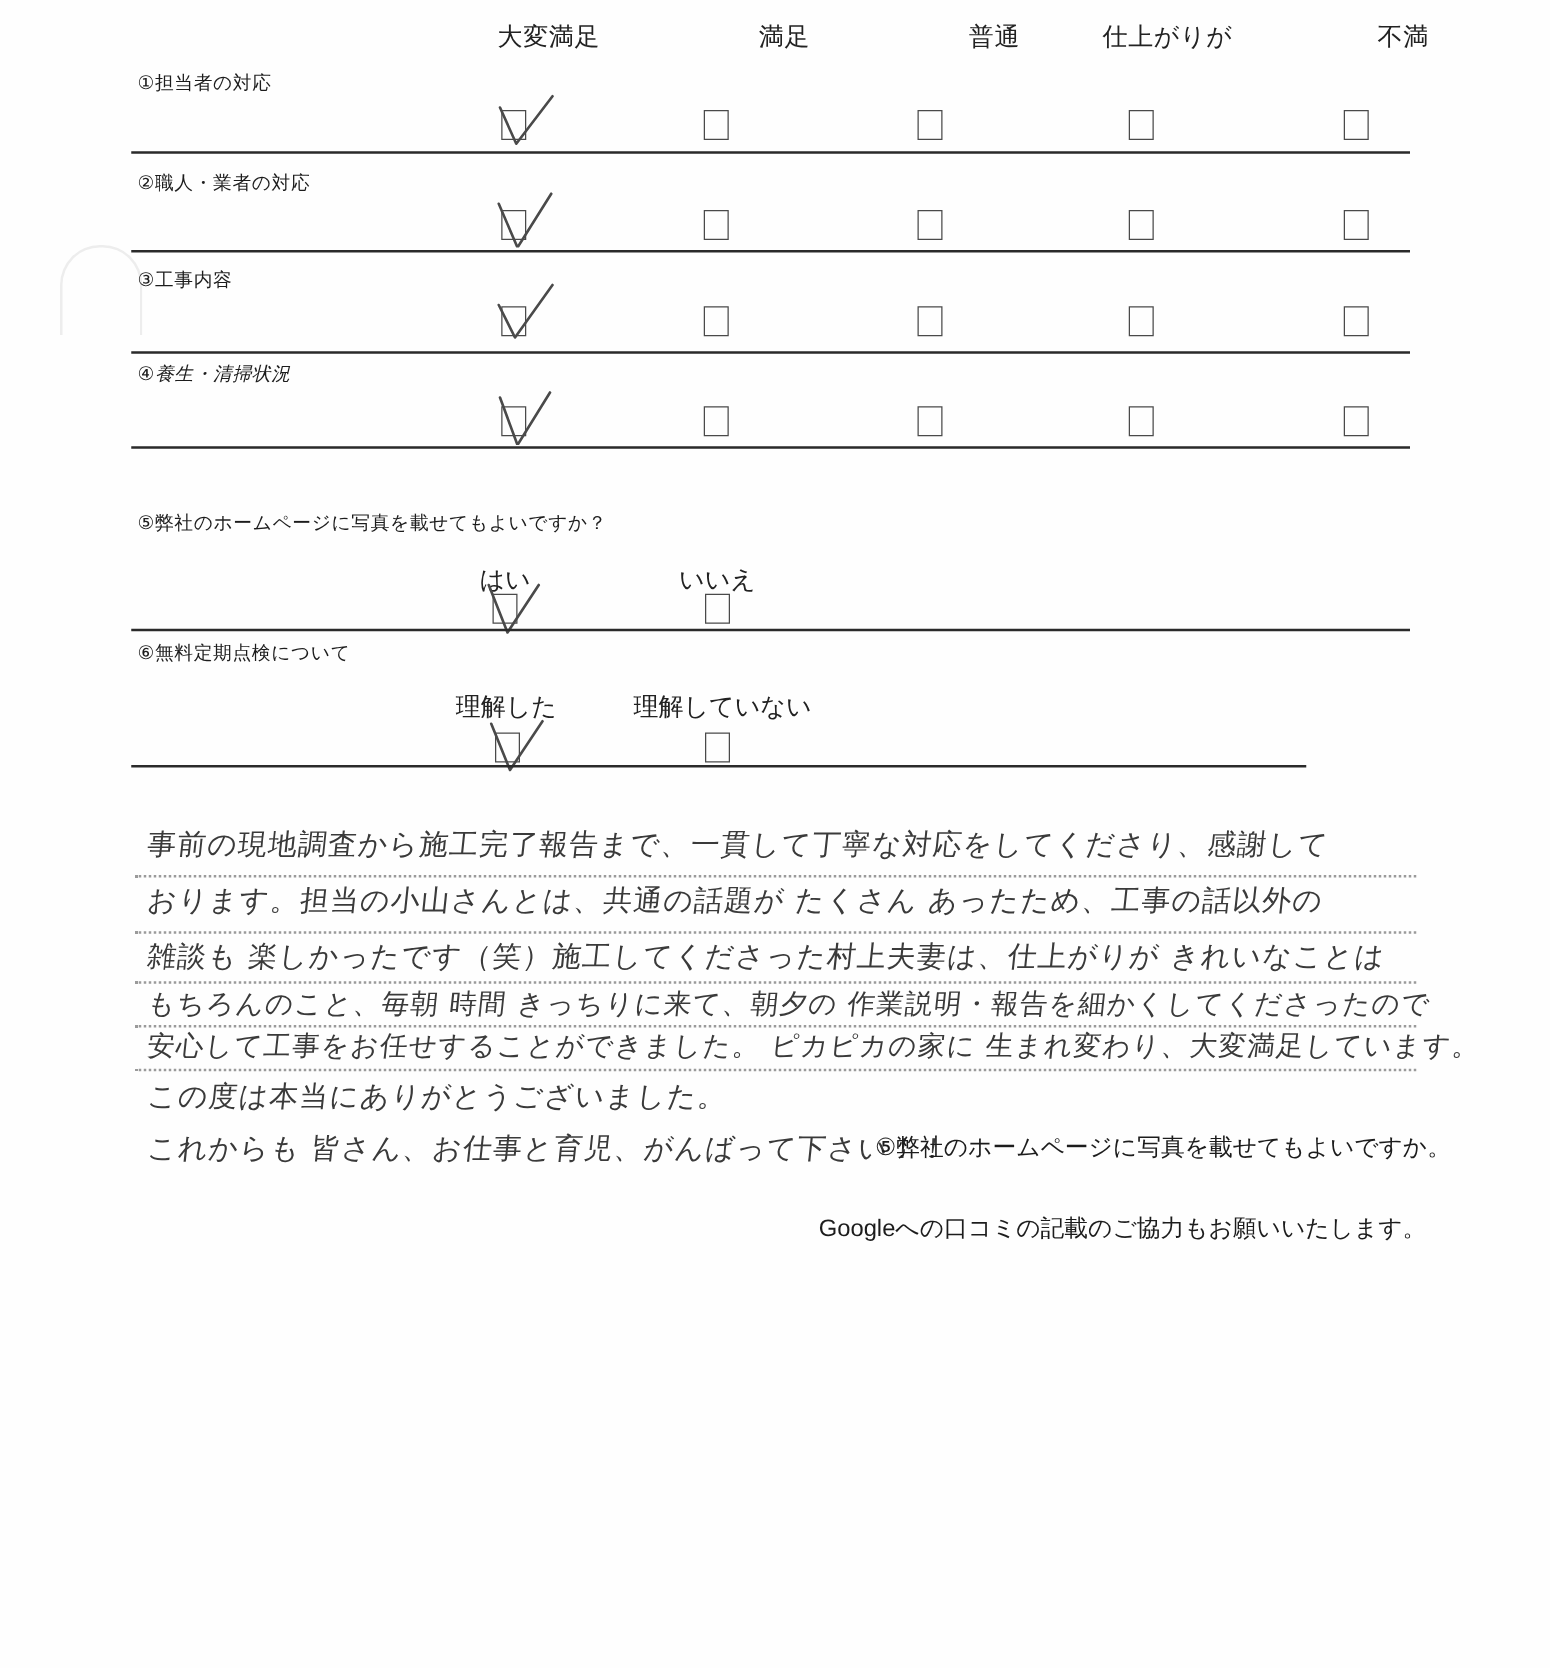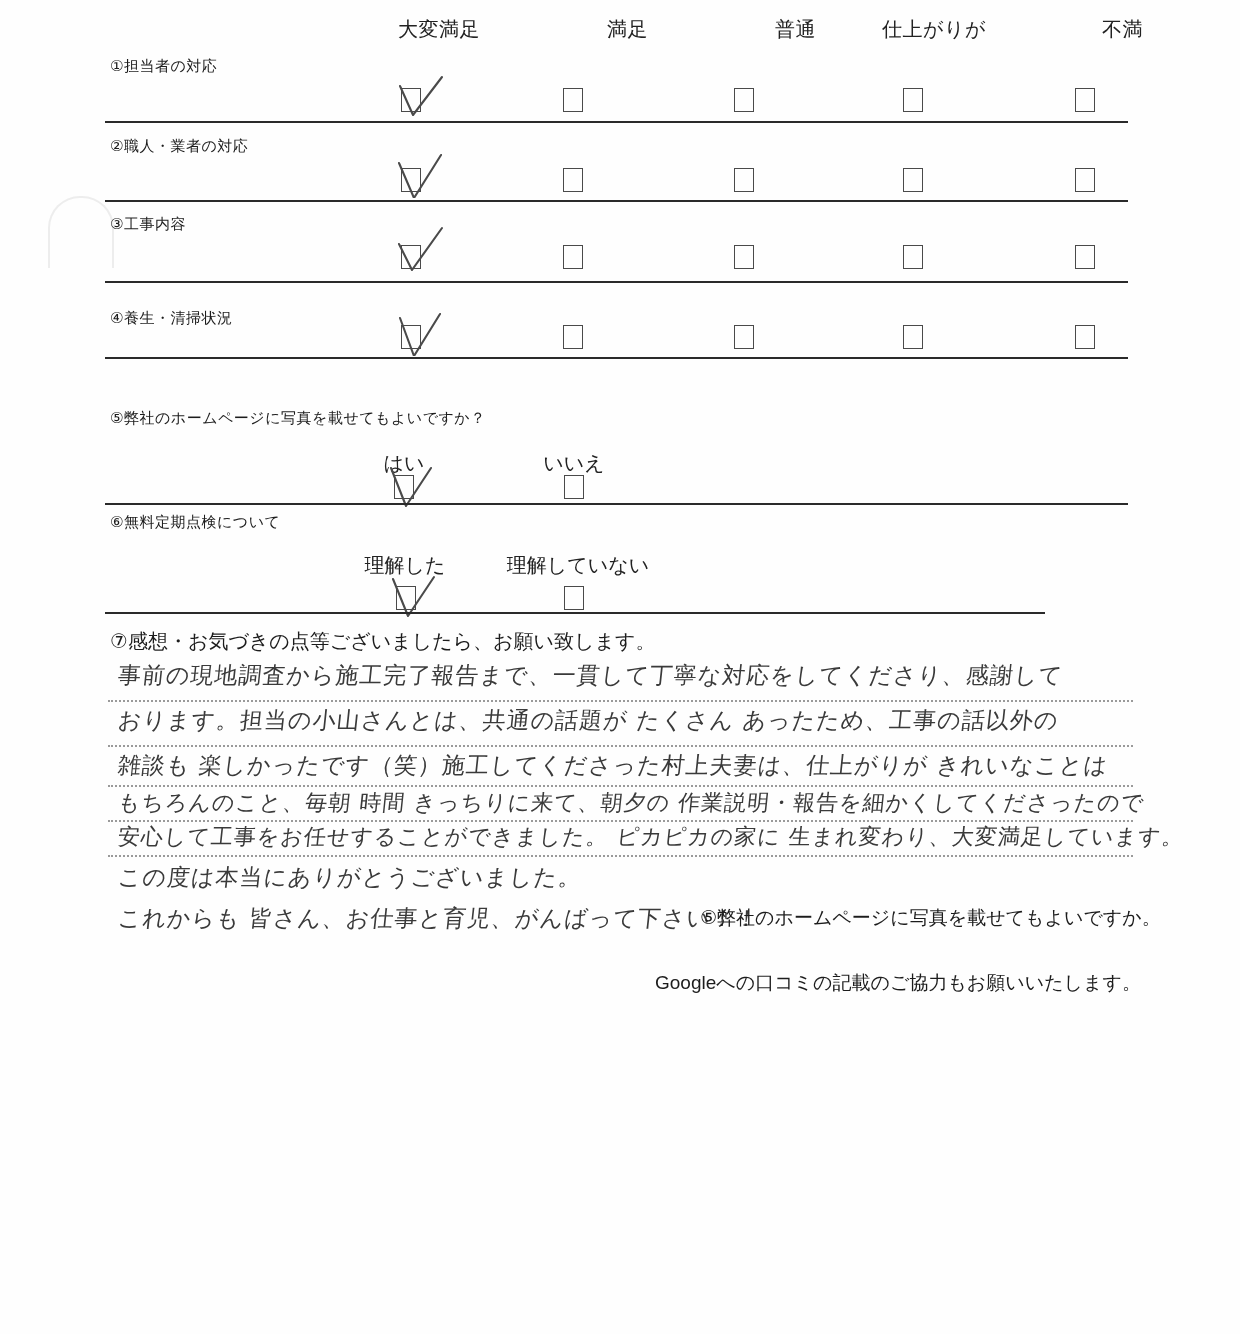--- a/index.html
+++ b/index.html
@@ -172,21 +172,21 @@
   <div class="box" style="left:744px; top:245px;"></div>
   <div class="box" style="left:913px; top:245px;"></div>
   <div class="box" style="left:1085px; top:245px;"></div>
   <div class="tick" style="left:411px; top:226px;">
     <svg viewBox="0 0 52 46">
         <path d="M4 18 L17 44 L47 2" fill="none" stroke="#4a4a4a" stroke-width="2.1" stroke-linecap="round" stroke-linejoin="round"></path>
       </svg>
   </div>
   <div class="sep" style="top:281px; width:1023px;"></div>
 
-  <div class="q-label" style="top:309px;">④養生・清掃状況</div>
+  <div class="q-label" style="top:290px;font-style:italic;">④養生・清掃状況</div>
   <div class="box" style="left:411px; top:325px;"></div>
   <div class="box" style="left:573px; top:325px;"></div>
   <div class="box" style="left:744px; top:325px;"></div>
   <div class="box" style="left:913px; top:325px;"></div>
   <div class="box" style="left:1085px; top:325px;"></div>
   <div class="tick" style="left:411px; top:310px;">
     <svg viewBox="0 0 52 46">
         <path d="M5 8 L19 46 L45 4" fill="none" stroke="#4a4a4a" stroke-width="2.1" stroke-linecap="round" stroke-linejoin="round"></path>
       </svg>
   </div>
@@ -209,21 +209,20 @@
   <div class="opt-label" style="left:578px; top:552px;">理解していない</div>
   <div class="box" style="left:406px; top:586px;"></div>
   <div class="box" style="left:574px; top:586px;"></div>
   <div class="tick" style="left:406px; top:572px;">
     <svg viewBox="0 0 52 46">
         <path d="M3 7 L18 44 L44 5" fill="none" stroke="#4a4a4a" stroke-width="2.1" stroke-linecap="round" stroke-linejoin="round"></path>
       </svg>
   </div>
   <div class="sep" style="top:612px; width:940px;"></div>
 
-  <div class="q7-label">⑦感想・お気づきの点等ございましたら、お願い致します。</div>
 
   <div class="hand-line" style="top:660px;">事前の現地調査から施工完了報告まで、一貫して丁寧な対応をしてくださり、感謝して</div>
   <div class="dotline" style="top:700px; width:1025px;"></div>
 
   <div class="hand-line" style="top:705px;">おります。担当の小山さんとは、共通の話題が たくさん あったため、工事の話以外の</div>
   <div class="dotline" style="top:745px; width:1025px;"></div>
 
   <div class="hand-line" style="top:750px;">雑談も 楽しかったです（笑）施工してくださった村上夫妻は、仕上がりが きれいなことは</div>
   <div class="dotline" style="top:785px; width:1025px;"></div>
 

